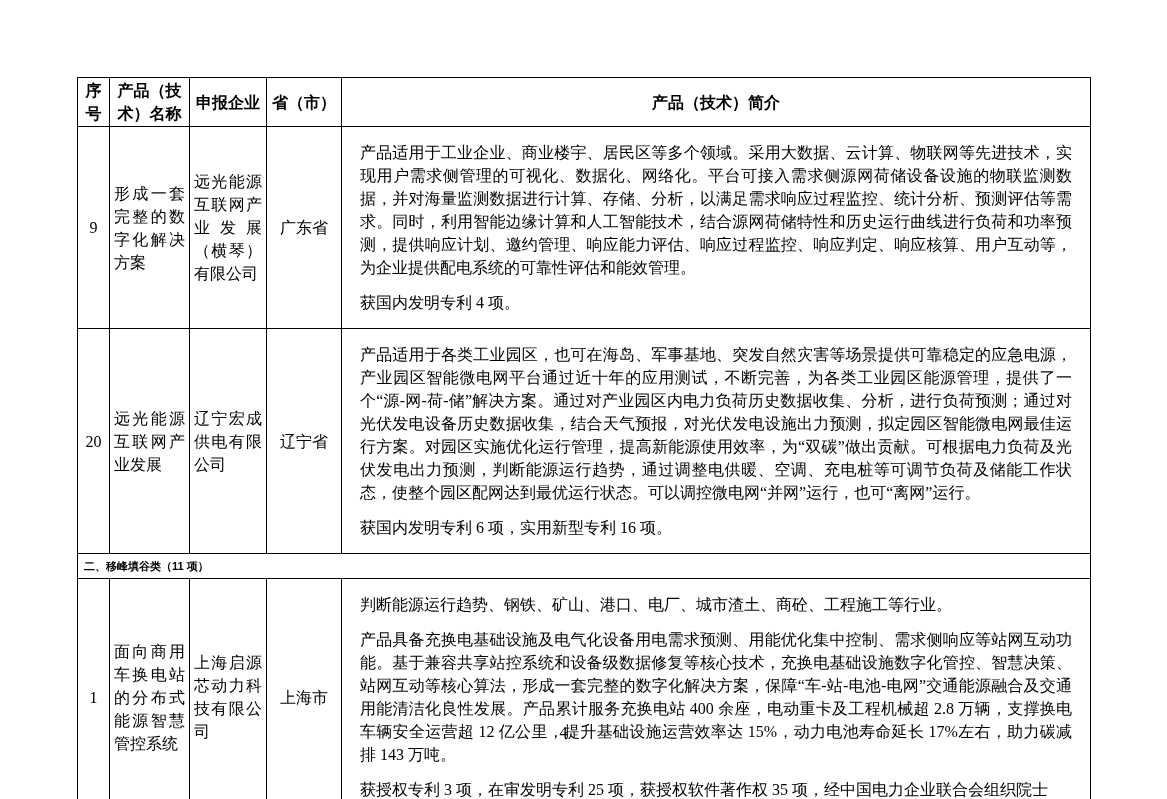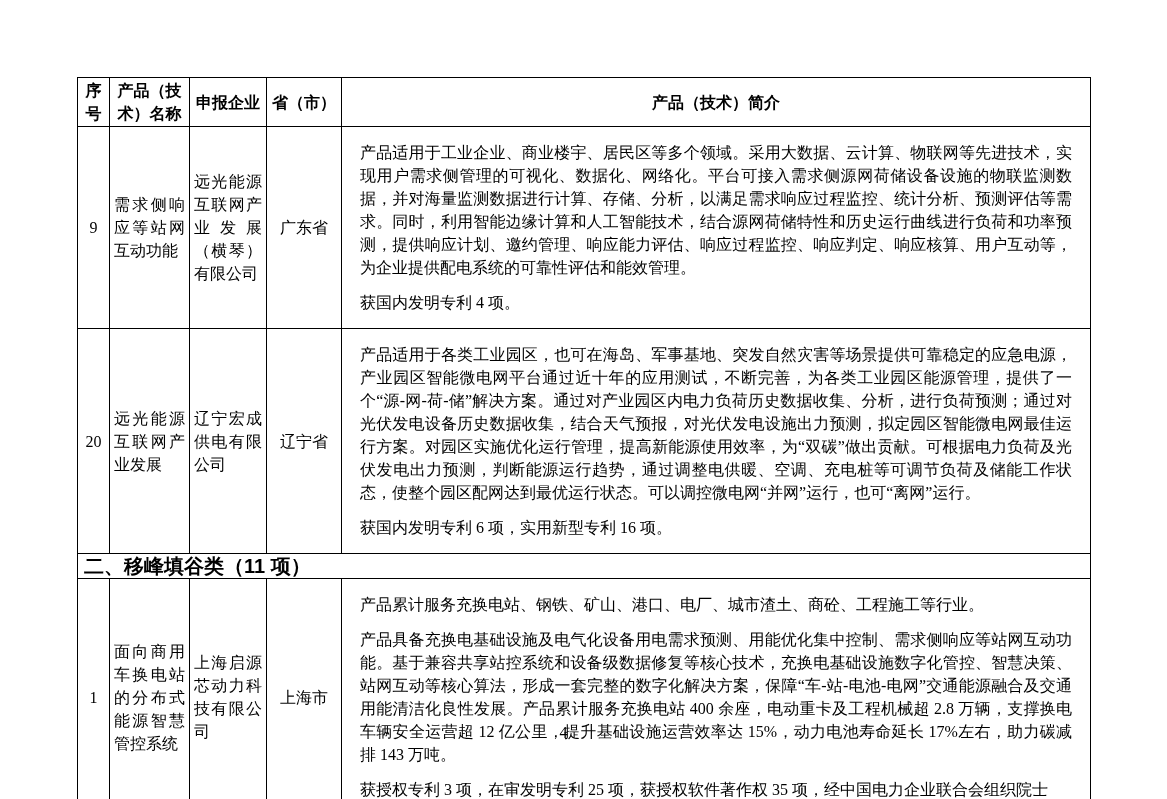--- a/index.html
+++ b/index.html
@@ -51,21 +51,21 @@
     padding: 2px 6px;
     vertical-align: middle;
   }
   td.cell-intro p {
     margin: 12px;
     text-align: justify;
   }
   tr.section-row td {
     font-family: "Liberation Sans", sans-serif;
     font-weight: bold;
-    font-size: 20px;
+    font-size: 11px;
     height: 22px;
     line-height: 22px;
     text-align: left;
     padding: 1px 6px;
   }
   .page-number {
     position: absolute;
     top: 724px;
     left: 0;
     width: 100%;
@@ -92,21 +92,21 @@
         <tr>
       <th>序号</th>
       <th>产品（技术）名称</th>
       <th>申报企业</th>
       <th>省（市）</th>
       <th>产品（技术）简介</th>
     </tr>
 
     <tr style="height:170px">
       <td class="cell-no">9</td>
-      <td class="cell-name">需求侧响应等站网互动功能</td>
+      <td class="cell-name">形成一套完整的数字化解决方案</td>
       <td class="cell-company">远光能源互联网产业发展（横琴）有限公司</td>
       <td class="cell-province">广东省</td>
       <td class="cell-intro">
         <p>产品适用于工业企业、商业楼宇、居民区等多个领域。采用大数据、云计算、物联网等先进技术，实现用户需求侧管理的可视化、数据化、网络化。平台可接入需求侧源网荷储设备设施的物联监测数据，并对海量监测数据进行计算、存储、分析，以满足需求响应过程监控、统计分析、预测评估等需求。同时，利用智能边缘计算和人工智能技术，结合源网荷储特性和历史运行曲线进行负荷和功率预测，提供响应计划、邀约管理、响应能力评估、响应过程监控、响应判定、响应核算、用户互动等，为企业提供配电系统的可靠性评估和能效管理。</p>
         <p>获国内发明专利 4 项。</p>
       </td>
     </tr>
 
     <tr style="height:194px">
       <td class="cell-no">20</td>
@@ -122,21 +122,21 @@
     <tr class="section-row">
       <td colspan="5">二、移峰填谷类（11 项）</td>
     </tr>
 
     <tr style="height:175px">
       <td class="cell-no">1</td>
       <td class="cell-name">面向商用车换电站的分布式能源智慧管控系统</td>
       <td class="cell-company">上海启源芯动力科技有限公司</td>
       <td class="cell-province">上海市</td>
       <td class="cell-intro">
-        <p>产品累计服务充换电站、钢铁、矿山、港口、电厂、城市渣土、商砼、工程施工等行业。</p>
+        <p>判断能源运行趋势、钢铁、矿山、港口、电厂、城市渣土、商砼、工程施工等行业。</p>
         <p>产品具备充换电基础设施及电气化设备用电需求预测、用能优化集中控制、需求侧响应等站网互动功能。基于兼容共享站控系统和设备级数据修复等核心技术，充换电基础设施数字化管控、智慧决策、站网互动等核心算法，形成一套完整的数字化解决方案，保障“车-站-电池-电网”交通能源融合及交通用能清洁化良性发展。产品累计服务充换电站 400 余座，电动重卡及工程机械超 2.8 万辆，支撑换电车辆安全运营超 12 亿公里，提升基础设施运营效率达 15%，动力电池寿命延长 17%左右，助力碳减排 143 万吨。</p>
         <p>获授权专利 3 项，在审发明专利 25 项，获授权软件著作权 35 项，经中国电力企业联合会组织院士</p>
       </td>
     </tr>
   </tbody>
     </table>
 
   <div class="page-number">4</div>
 
 </div>

